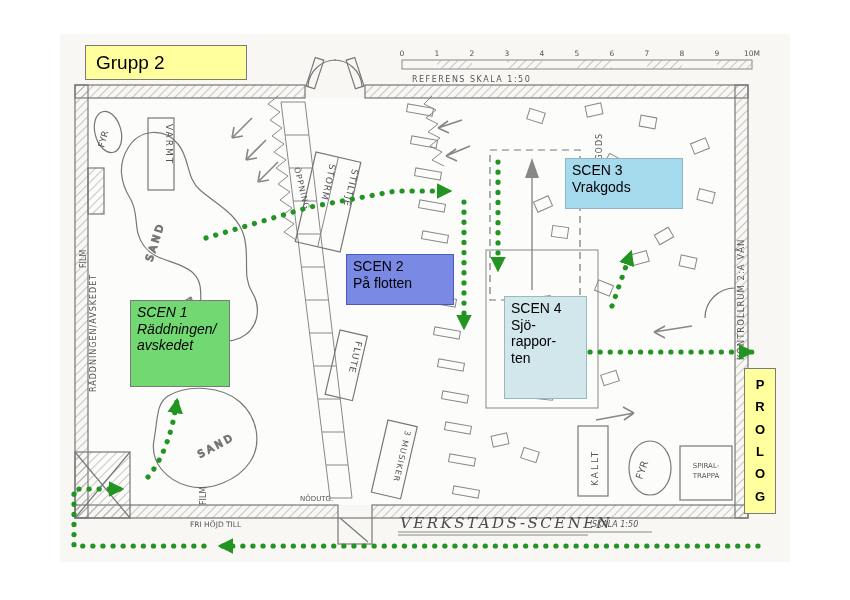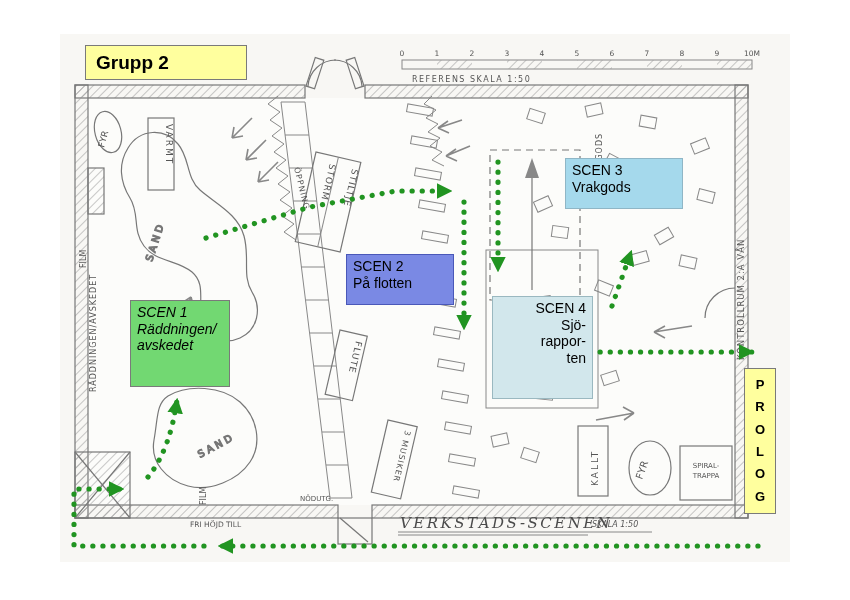--- a/index.html
+++ b/index.html
@@ -1,26 +1,26 @@
 <!DOCTYPE html>
 <html><head>
 <meta charset="utf-8">
 <style>
   html,body{margin:0;padding:0;background:#ffffff;}
   .canvas{position:relative;width:850px;height:600px;background:#ffffff;overflow:hidden;
           font-family:"Liberation Sans",sans-serif;}
   .canvas svg{position:absolute;left:0;top:0;}
   .label-box{position:absolute;border:1px solid #7a7a7a;color:#000;box-sizing:border-box;}
-  .grupp{left:85px;top:45px;width:162px;height:35px;font-size:19px;font-weight:bold;
+  .grupp{left:85px;top:45px;width:162px;height:35px;font-size:19px;font-weight:normal;
          line-height:33px;padding-left:10px;}
   .scene{font-size:14px;line-height:1.18;padding:3px 6px;}
   .scen1{left:130px;top:300px;width:100px;height:87px;font-style:italic;}
   .scen2{left:314px;top:254px;width:108px;height:51px;border-color:#4a58b8;}
   .scen3{left:565px;top:158px;width:118px;height:51px;border-color:#8fb6c6;}
-  .scen4{left:492px;top:296px;width:101px;height:103px;border-color:#9ab8c0;text-align:right;}
+  .scen4{left:504px;top:296px;width:83px;height:103px;border-color:#9ab8c0;}
   .prolog{left:744px;top:368px;width:32px;height:146px;display:flex;flex-direction:column;
           align-items:center;justify-content:center;font-size:13px;font-weight:bold;line-height:1.72;}
   
   .pen{stroke:#777;fill:none;stroke-width:1.2;}
   .pen-thin{stroke:#888;fill:none;stroke-width:1;}
   .ptxt{fill:#555;font-family:"DejaVu Sans",sans-serif;}
   .route{stroke:#219421;fill:none;stroke-width:5.2;stroke-linecap:round;
          stroke-dasharray:0.1 10;}
 </style>
 </head>

